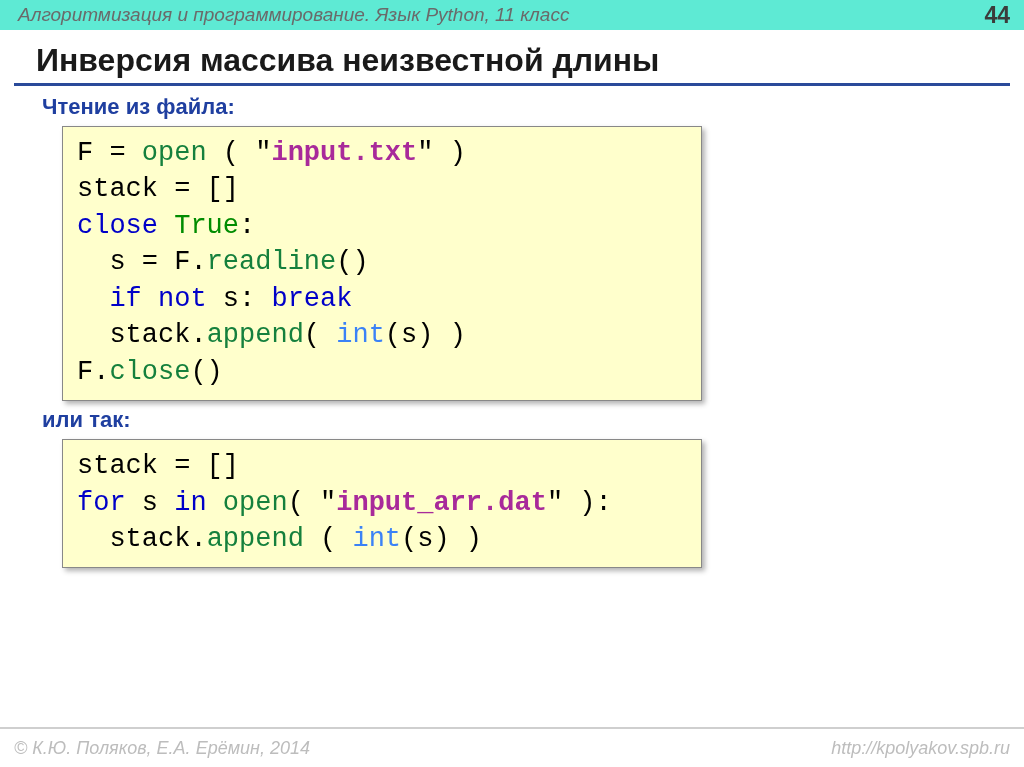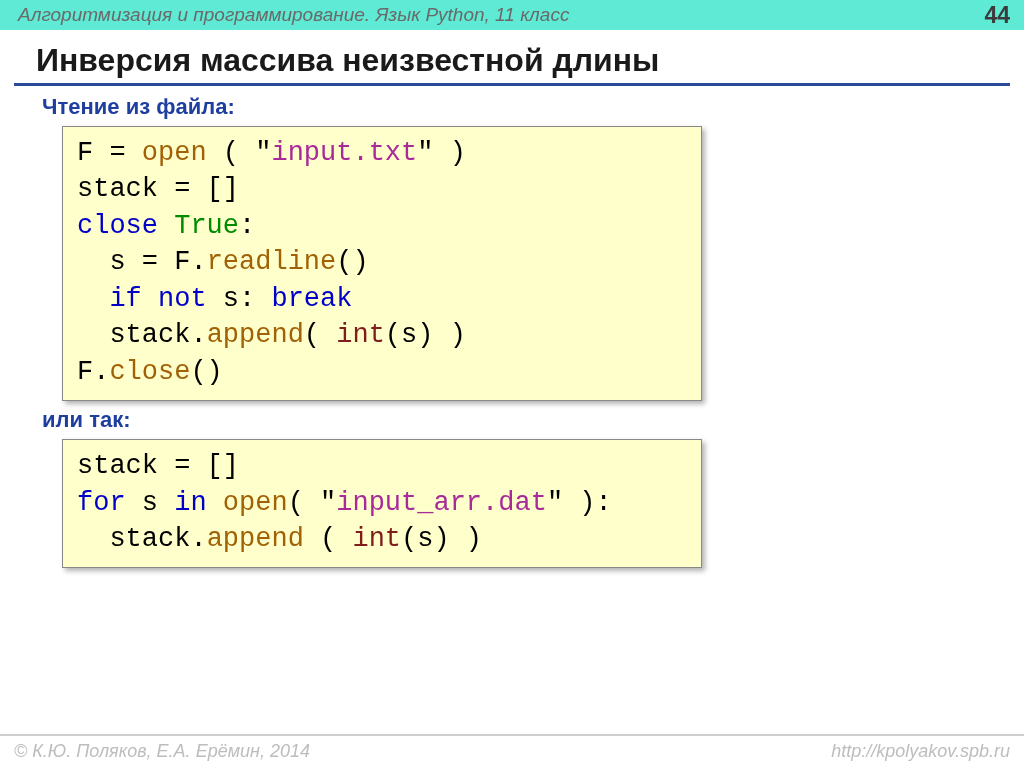--- a/index.html
+++ b/index.html
@@ -55,30 +55,30 @@
     font-size: 27px;
     line-height: 1.35;
     color: #000;
     white-space: pre;
     width: max-content;
     min-width: 640px;
   }
   .box1 { margin-top: 2px; }
   .box2 { margin-top: 4px; }
   .kw   { color: #0000c8; }        
-  .fn   { color: #a16207; }        
+  .fn   { color: #15803d; }        
   .kwt  { color: #008c00; }        
-  .lit  { color: #a82a9a; }        
-  .ty   { color: #7f1d1d; }        
+  .lit  { color: #a82a9a; font-weight: bold; }        
+  .ty   { color: #3b82f6; }        
   .footer {
     position: absolute;
     bottom: 0;
     left: 0;
     right: 0;
-    height: 33px;
+    height: 40px;
     border-top: 2px solid #cfcfcf;
     display: flex;
     justify-content: space-between;
     align-items: center;
     padding: 3px 14px;
     color: #bdbdbd;
     font-style: italic;
     font-size: 18px;
   }
 </style>

